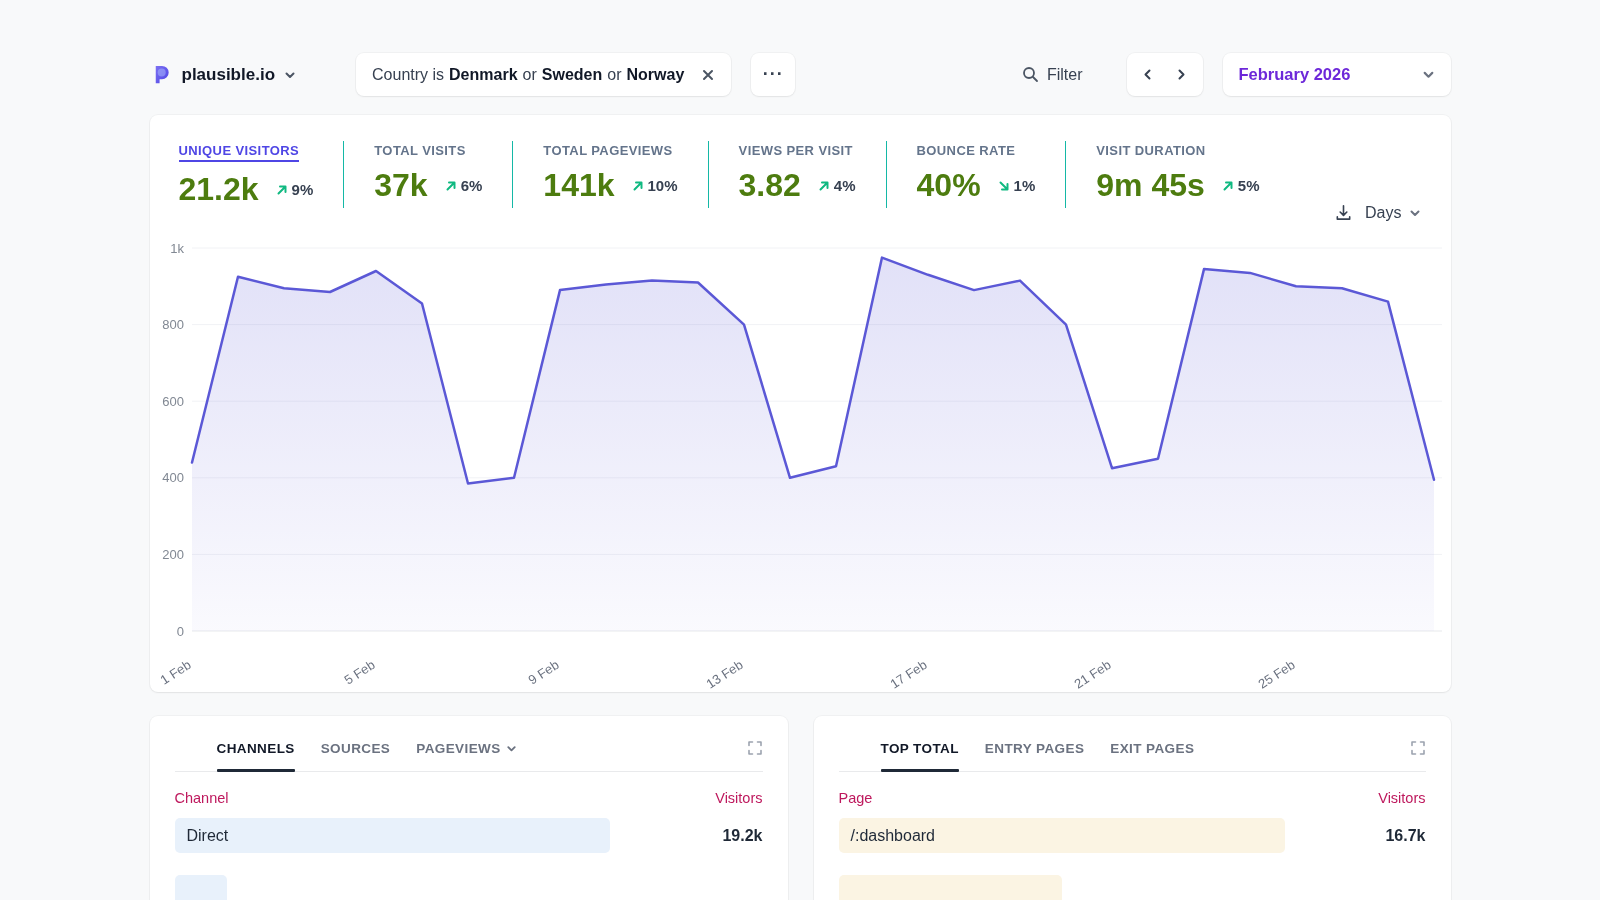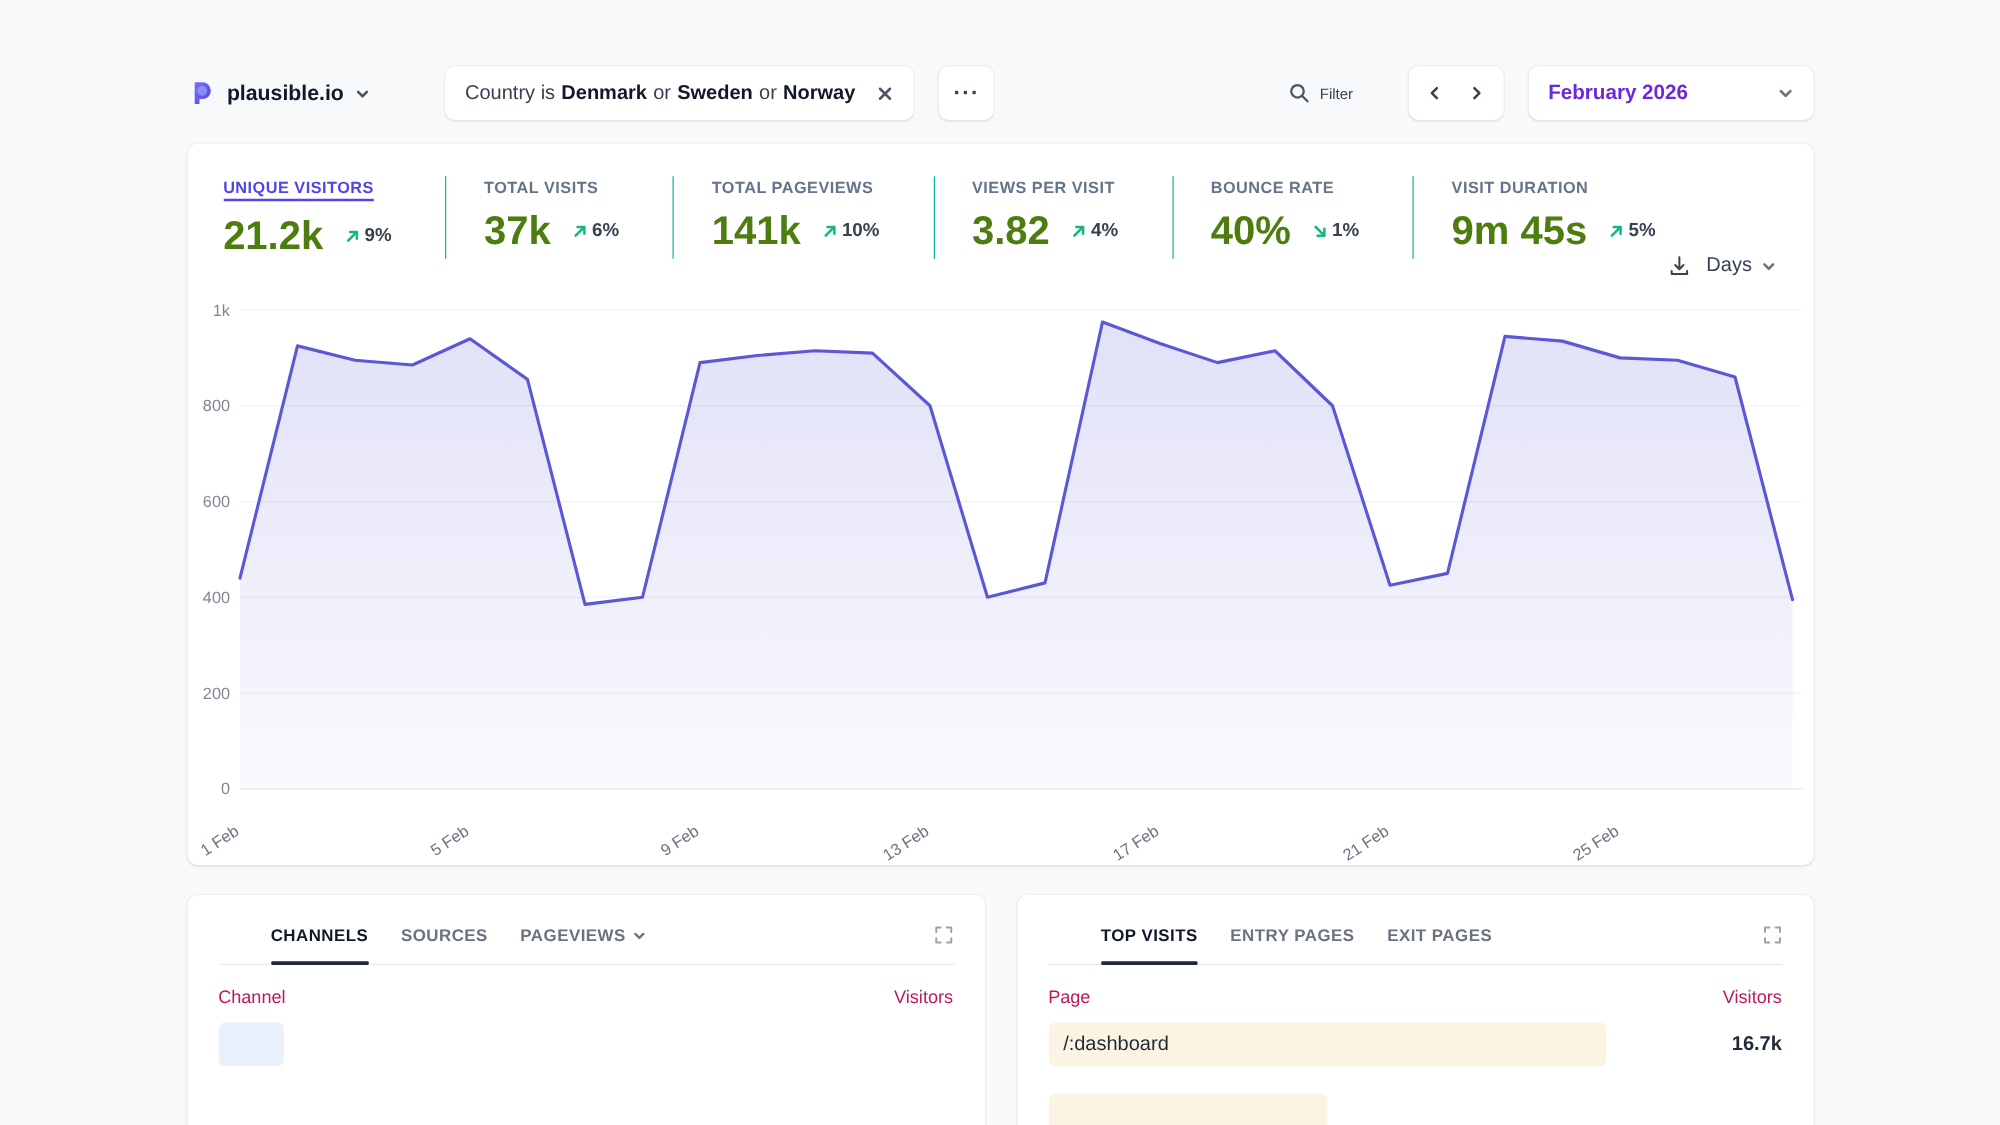--- a/index.html
+++ b/index.html
@@ -19,33 +19,33 @@
   .pill {
     background:#fff; border-radius:8px; height:43px;
     box-shadow:0 1px 2px rgba(0,0,0,.06), 0 0 0 1px rgba(0,0,0,.03);
     display:flex; align-items:center;
   }
   .filter-chip { margin-left:60px; padding:0 16px; gap:5px; font-size:16px; color:#374151; cursor:pointer; }
   .filter-chip b { color:#111827; font-weight:700; }
   .chip-close { margin-left:12px; display:flex; cursor:pointer; }
   .more-btn { margin-left:20px; width:44px; justify-content:center; font-size:18px; font-weight:700; color:#374151; letter-spacing:1px; cursor:pointer; }
   .spacer { flex:1; }
-  .filter-ghost { display:flex; align-items:center; gap:8px; font-size:12px; color:#374151; cursor:pointer; margin-right:44px; }
+  .filter-ghost { display:flex; align-items:center; gap:8px; font-size:16px; color:#374151; cursor:pointer; margin-right:44px; }
   .nav-pill { width:76px; justify-content:space-evenly; }
   .nav-arrow { display:flex; padding:4px 6px; cursor:pointer; }
   .date-pill { margin-left:20px; width:228px; padding:0 16px; justify-content:space-between; cursor:pointer; }
   .date-label { font-size:16.5px; font-weight:600; color:#6d28d9; }
 
   
   .card {
     background:#fff; border-radius:8px;
     box-shadow:0 1px 2px rgba(0,0,0,.06), 0 0 0 1px rgba(0,0,0,.03);
   }
   .main-card { margin-top:19px; height:577px; position:relative; }
-  .stats { display:flex; padding:26px 0 0 29px;gap:13px; }
+  .stats { display:flex; padding:26px 0 0 29px; }
   .stat { padding:0 30px 0 30px; }
   .stat:first-child { padding-left:0; }
   .stat + .stat { border-left:1px solid #14b8a6; }
   .stat-label {
     display:inline-block; font-size:13px; font-weight:700; letter-spacing:.4px;
     color:#64748b; margin-bottom:9px; white-space:nowrap;
   }
   .stat.active .stat-label { color:#4f46e5; border-bottom:2px solid #4f46e5; padding-bottom:2px; }
   .stat-valrow { display:flex; align-items:center; gap:16px; }
   .stat-value { font-size:32px; font-weight:800; color:#4d7c0f; white-space:nowrap;text-align:center; }
@@ -289,30 +289,35 @@
               <path class="chev" style="stroke:#9ca3af;stroke-width:1.6" d="M2 5.5 V2 h3.5 M10.5 2 H14 v3.5 M14 10.5 V14 h-3.5 M5.5 14 H2 v-3.5"></path>
             </svg>
         </span>
       </div>
       <div class="cols">
         <span>Channel</span>
         <span>Visitors</span>
       </div>
       <div class="rows">
         <div class="lrow">
+          <span class="bar" style="width: 74%;"></span>
+          <span class="rname">Direct</span>
+          <span class="rval">19.2k</span>
+        </div>
+        <div class="lrow">
           <span class="bar" style="width: 9%;"></span>
           <span class="rname"></span>
           <span class="rval"></span>
         </div>
       </div>
     </div>
 
     <div class="card panel panel-right">
       <div class="tabs">
-        <span class="tab active">TOP VISITS</span>
+        <span class="tab active">TOP TOTAL</span>
         <span class="tab">ENTRY PAGES</span>
         <span class="tab">EXIT PAGES</span>
         <span class="expand-btn">
           <svg width="16" height="16" viewBox="0 0 16 16">
               <path class="chev" style="stroke:#9ca3af;stroke-width:1.6" d="M2 5.5 V2 h3.5 M10.5 2 H14 v3.5 M14 10.5 V14 h-3.5 M5.5 14 H2 v-3.5"></path>
             </svg>
         </span>
       </div>
       <div class="cols">
         <span>Page</span>

